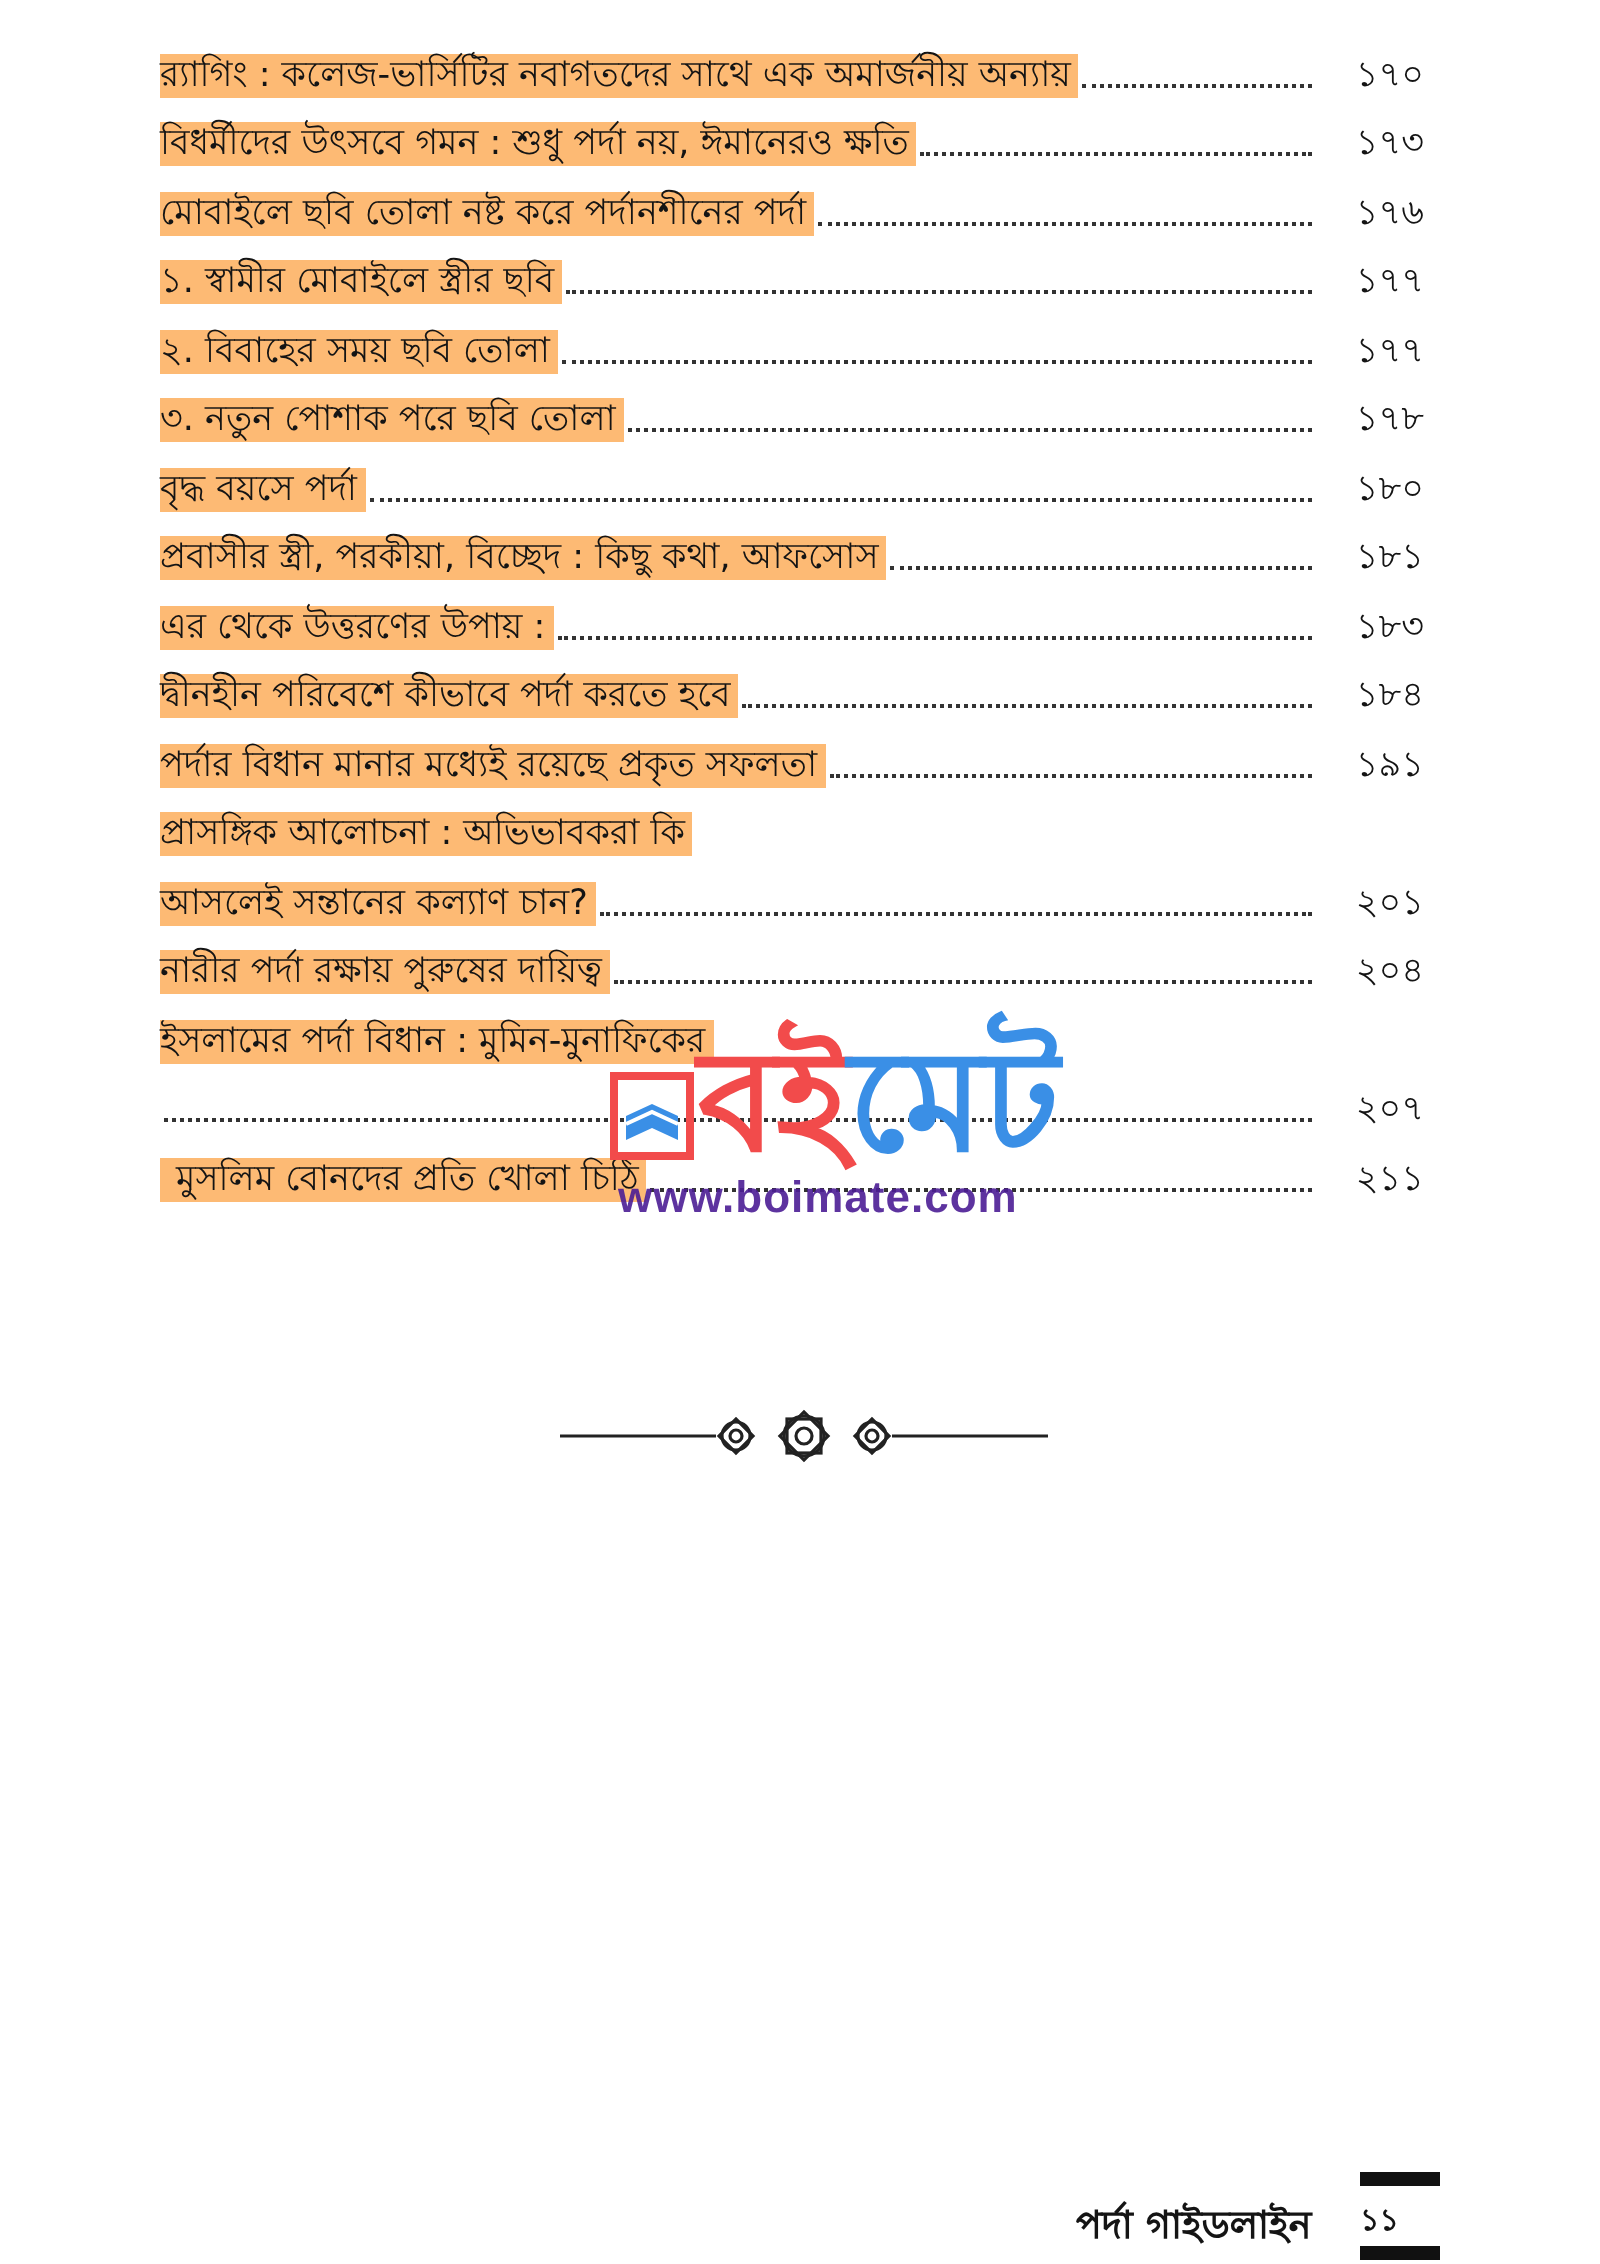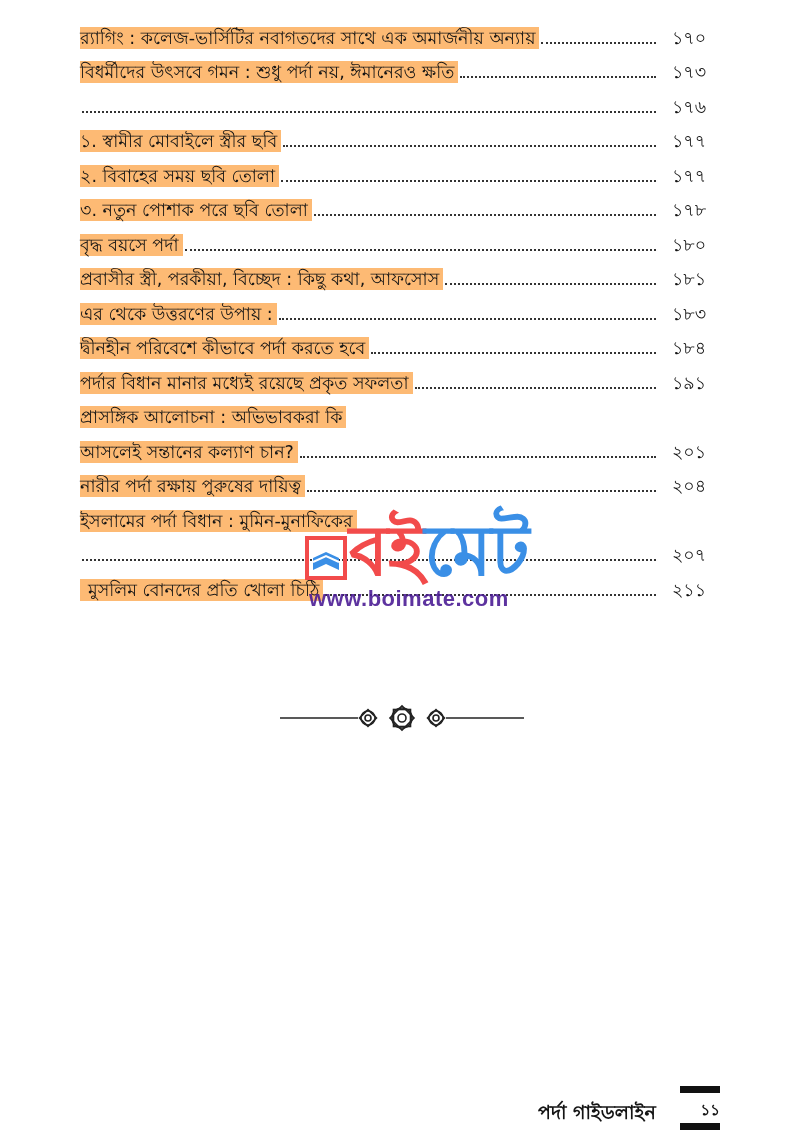--- a/index.html
+++ b/index.html
@@ -2,28 +2,28 @@
 <html><head>
 <meta charset="utf-8">
 <style>
   html, body { margin: 0; padding: 0; background: #ffffff; }
   body { width: 800px; height: 1132px; position: relative; overflow: hidden;
          font-family: "DejaVu Sans", "Liberation Sans", sans-serif; color: #141414; }
   .toc { position: absolute; left: 80px; top: 14px; width: 632px; }
   .row { position: relative; height: 34.5px; display: flex; align-items: flex-end; font-size: 17.5px; line-height: 22px; }
   .row .title { white-space: nowrap; padding-right: 4px; background: #fdba74; }
   .row .leader { flex: 1; border-bottom: 2px dotted #333; margin: 0 10px 5px 2px; height: 1px; }
-  .row .page { width: 46px; text-align: center; white-space: nowrap; }
+  .row .page { width: 46px; text-align: right; white-space: nowrap; }
   .row.indent .title { padding-left: 8px; }
   .ornament { position: absolute; left: 280px; top: 703px; width: 244px; height: 30px; }
   .footer { position: absolute; left: 538px; top: 1086px; width: 180px; height: 44px; }
   .footer .book-title { position: absolute; left: 0; top: 12px; font-size: 19px; font-weight: bold; white-space: nowrap; }
   .footer .page-box { position: absolute; left: 142px; top: 0; width: 40px; height: 44px; }
   .footer .page-box .bar { position: absolute; left: 0; width: 40px; height: 7px; background: #111; }
-  .footer .page-box .num { position: absolute; top: 12px; left: 0; width: 40px; text-align: right; font-size: 15px; font-weight: bold; }
+  .footer .page-box .num { position: absolute; top: 12px; left: 0; width: 40px; text-align: left; font-size: 15px; font-weight: bold; }
   .watermark { position: absolute; left: 305px; top: 518px; width: 230px; height: 95px; pointer-events: none; }
   .wm-logo-text { position: absolute; top: 0; left: 44px; font-size: 70px; font-weight: bold; line-height: 66px; white-space: nowrap; }
   .wm-logo-text .a { color: #f24b4b; }
   .wm-logo-text .b { color: #3a8fe6; }
   .wm-url { position: absolute; top: 68px; left: 4px; font-size: 22px; font-weight: bold; color: #4c1d95; letter-spacing: 0.5px; font-family: "Liberation Sans", sans-serif; opacity: 0.9; }
   .wm-icon { position: absolute; top: 18px; left: 0; width: 42px; height: 44px; }
 </style>
 </head>
 <body>
 
@@ -32,20 +32,21 @@
       <span class="title">র‌্যাগিং : কলেজ-ভার্সিটির নবাগতদের সাথে এক অমার্জনীয় অন্যায়</span>
       <span class="leader"></span>
       <span class="page">১৭০</span>
     </div>
   <div class="row">
       <span class="title">বিধর্মীদের উৎসবে গমন : শুধু পর্দা নয়, ঈমানেরও ক্ষতি</span>
       <span class="leader"></span>
       <span class="page">১৭৩</span>
     </div>
   <div class="row">
+      <span class="title">মোবাইলে ছবি তোলা নষ্ট করে পর্দানশীনের পর্দা</span>
       <span class="leader"></span>
       <span class="page">১৭৬</span>
     </div>
   <div class="row">
       <span class="title">১. স্বামীর মোবাইলে স্ত্রীর ছবি</span>
       <span class="leader"></span>
       <span class="page">১৭৭</span>
     </div>
   <div class="row">
       <span class="title">২. বিবাহের সময় ছবি তোলা</span>

